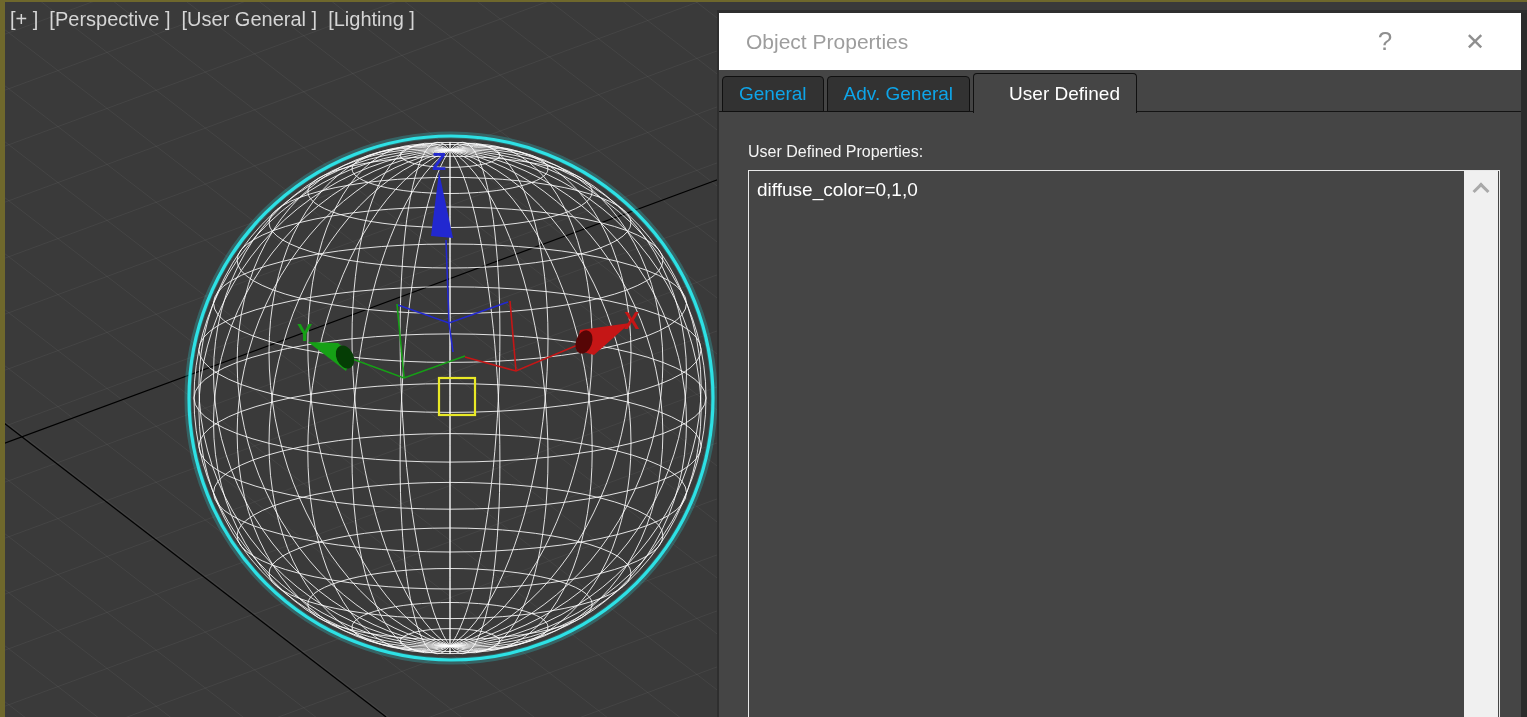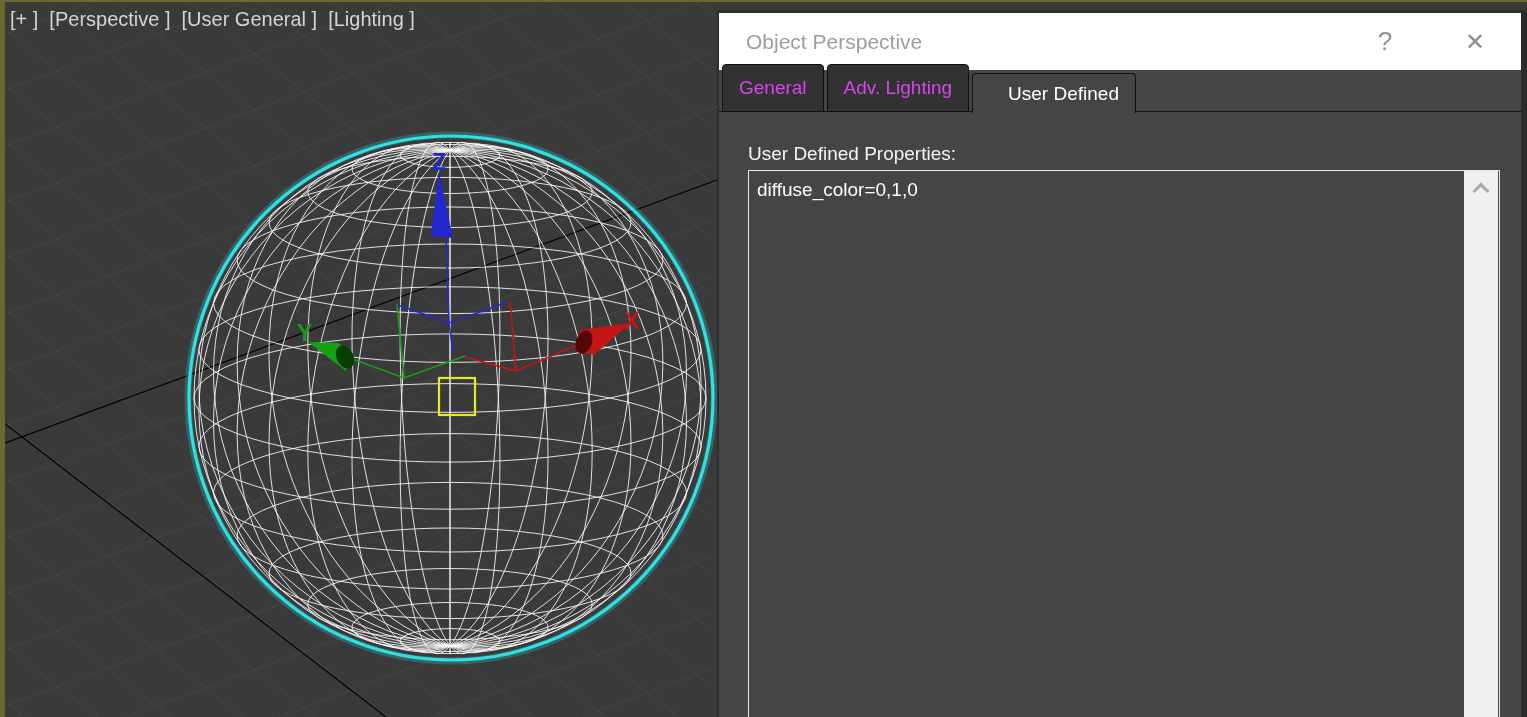--- a/index.html
+++ b/index.html
@@ -31,29 +31,29 @@
   .dlg-title{font-size:21px;color:#9d9d9d;}
   .tb-btn{
     position:absolute;top:0;height:57px;width:46px;display:flex;align-items:center;
     justify-content:center;color:#8f8f8f;cursor:default;
   }
   .help-btn{left:643px;font-size:26px;}
   .close-btn{left:733px;font-size:24px;font-weight:300;}
   .tab-underline{position:absolute;left:0;right:6px;top:98px;height:1px;background:#141414;}
   .tabs{position:absolute;left:3px;top:60px;height:39px;display:flex;align-items:flex-end;z-index:2;}
   .tab{
-    height:48px;margin-right:3px;padding:0 16px;display:flex;align-items:center;
+    height:36px;margin-right:3px;padding:0 16px;display:flex;align-items:center;
     background:#323232;border:1px solid #101010;border-radius:4px 4px 0 0;
-    color:#d946ef;font-size:19px;cursor:default;
+    color:#0ea5e9;font-size:19px;cursor:default;
   }
   .tab.active{
     height:40px;background:#454545;border-bottom:none;margin-bottom:-1px;
     color:#ffffff;z-index:3;position:relative;padding-left:35px;
   }
-  .props-label{position:absolute;left:29px;top:130px;color:#f5f5f5;font-size:19px;}
+  .props-label{position:absolute;left:29px;top:130px;color:#f5f5f5;font-size:16px;}
   .props-textarea{
     position:absolute;left:29px;top:157px;width:752px;height:562px;
     background:#454545;border:1px solid #e8e8e8;color:#ffffff;
     font-family:"Liberation Sans",sans-serif;font-size:19px;line-height:24px;
     padding:7px 40px 7px 8px;resize:none;overflow:hidden;outline:none;
   }
   .v-scrollbar{
     position:absolute;left:745px;top:158px;width:34px;bottom:0;
     background:#f0f0f0;z-index:4;
   }
@@ -185,29 +185,29 @@
     <span class="vp-label">[+ ]</span>
     <span class="vp-label">[Perspective ]</span>
     <span class="vp-label">[User General ]</span>
     <span class="vp-label">[Lighting ]</span>
   </div>
 
   <div class="dialog">
     <div class="dlg-right-edge"></div>
 
     <div class="titlebar">
-      <span class="dlg-title">Object Perspective</span>
+      <span class="dlg-title">Object Properties</span>
     </div>
     <div class="tb-btn help-btn">?</div>
     <div class="tb-btn close-btn">✕</div>
 
     <div class="tab-underline"></div>
     <div class="tabs">
       <div class="tab">General</div>
-      <div class="tab">Adv. Lighting</div>
+      <div class="tab">Adv. General</div>
       <div class="tab active">User Defined</div>
     </div>
 
     <div class="props-label">User Defined Properties:</div>
 
     <textarea class="props-textarea" spellcheck="false" style="">diffuse_color=0,1,0</textarea>
 
     <div class="v-scrollbar">
       <span class="scroll-up-arrow"></span>
     </div>

